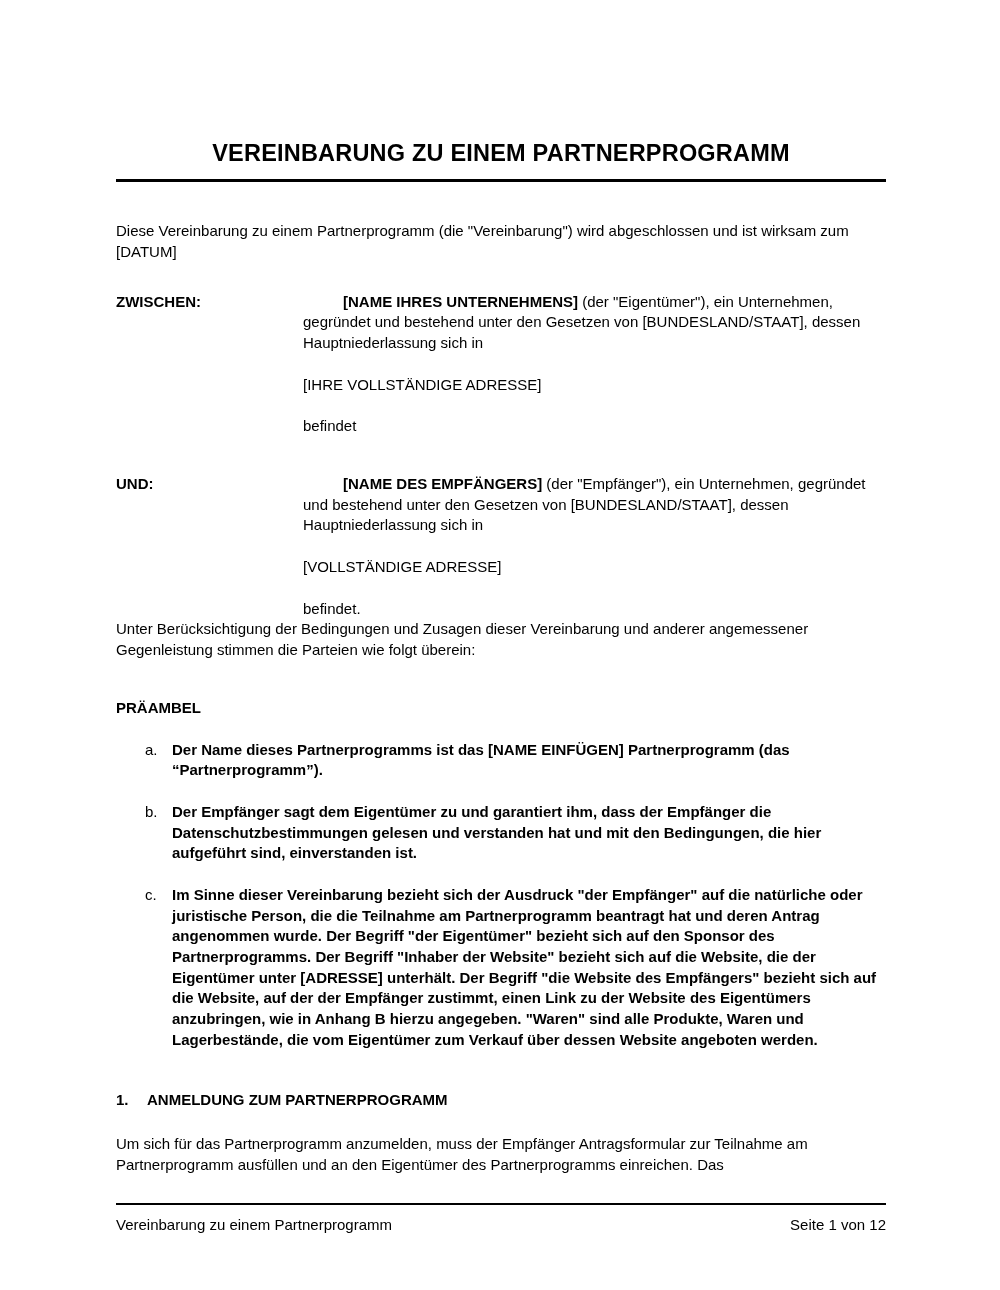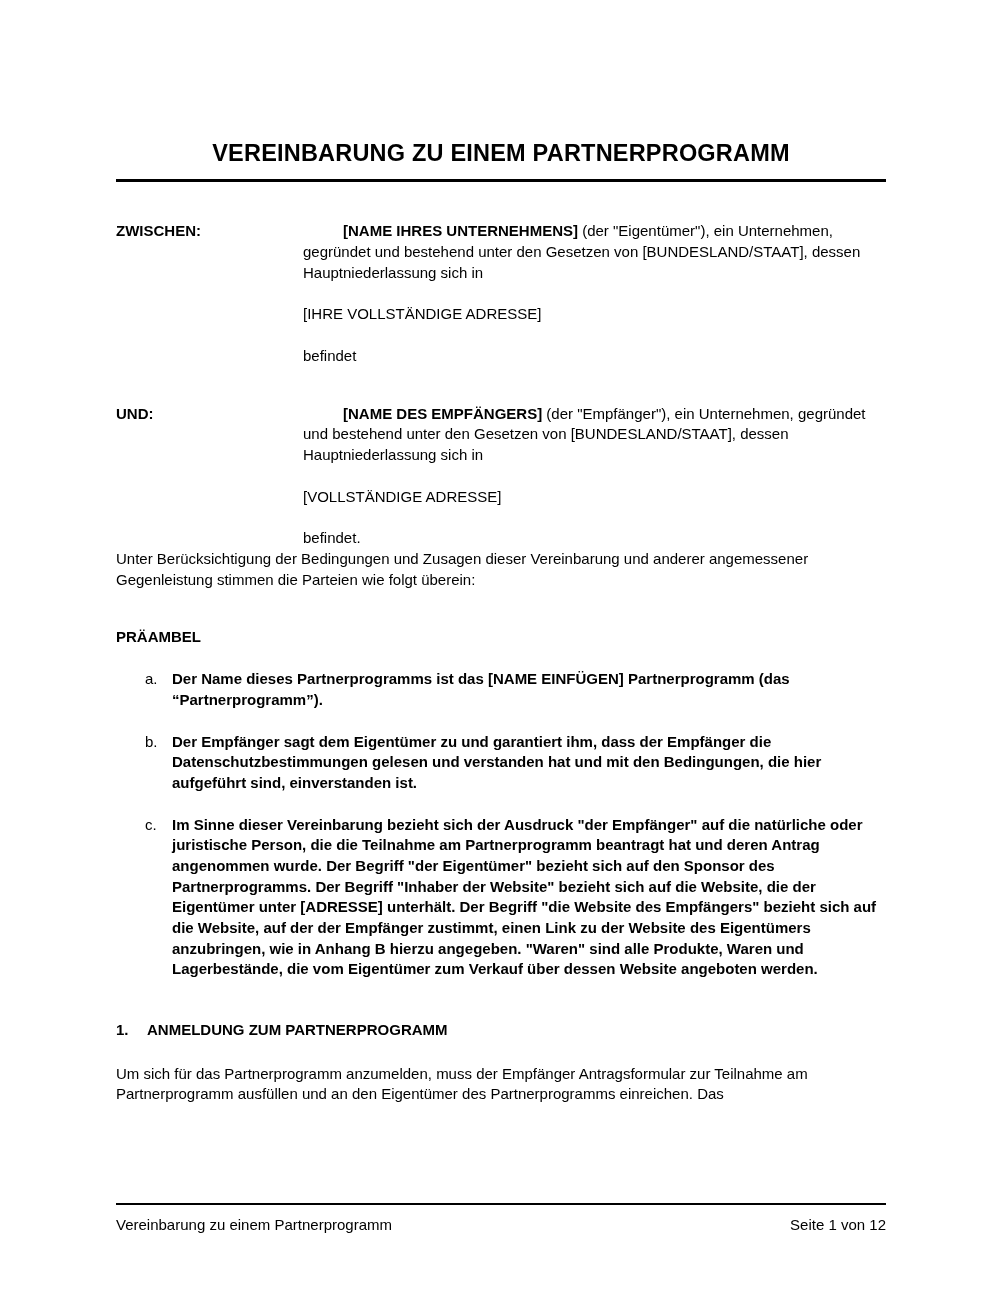--- a/index.html
+++ b/index.html
@@ -52,21 +52,21 @@
     font-size: 15px;
     line-height: 1.38;
     text-align: left;
   }
   .intro {
     margin-top: 39px;
   }
 
   
   .parties {
-    margin-top: 39px;
+    margin-top: 29px;
   }
   .party-row {
     display: flex;
     align-items: flex-start;
   }
   .party-row + .party-row {
     margin-top: 37px;
   }
   .party-label {
     flex: 0 0 187px;
@@ -163,20 +163,21 @@
 </head>
 <body>
 
 <div class="page">
 
   <div class="content">
 
     <h1 class="doc-title">VEREINBARUNG ZU EINEM PARTNERPROGRAMM</h1>
     <hr class="title-rule">
 
+    <p class="body-p intro">Diese Vereinbarung zu einem Partnerprogramm (die "Vereinbarung") wird abgeschlossen und ist wirksam zum [DATUM]</p>
 
     <div class="parties">
 
       <div class="party-row">
         <div class="party-label">ZWISCHEN:</div>
         <div class="party-body">
           <p><strong>[NAME IHRES UNTERNEHMENS]</strong><span> (der "Eigentümer"), ein Unternehmen, gegründet und bestehend unter den Gesetzen von [BUNDESLAND/STAAT], dessen Hauptniederlassung sich in</span></p>
           <p>[IHRE VOLLSTÄNDIGE ADRESSE]</p>
           <p>befindet</p>
         </div>

